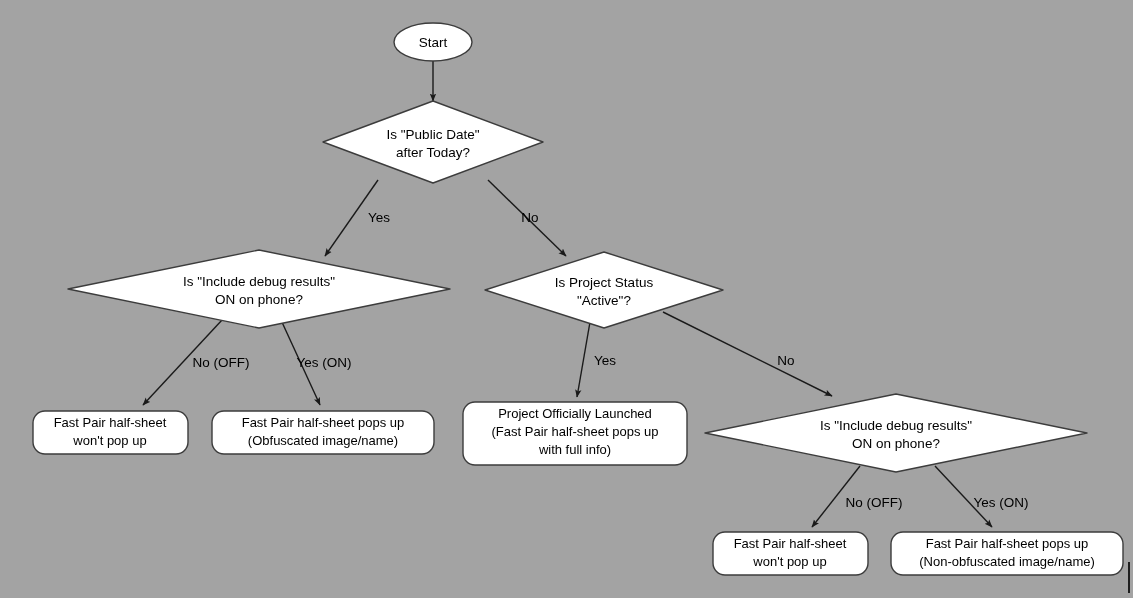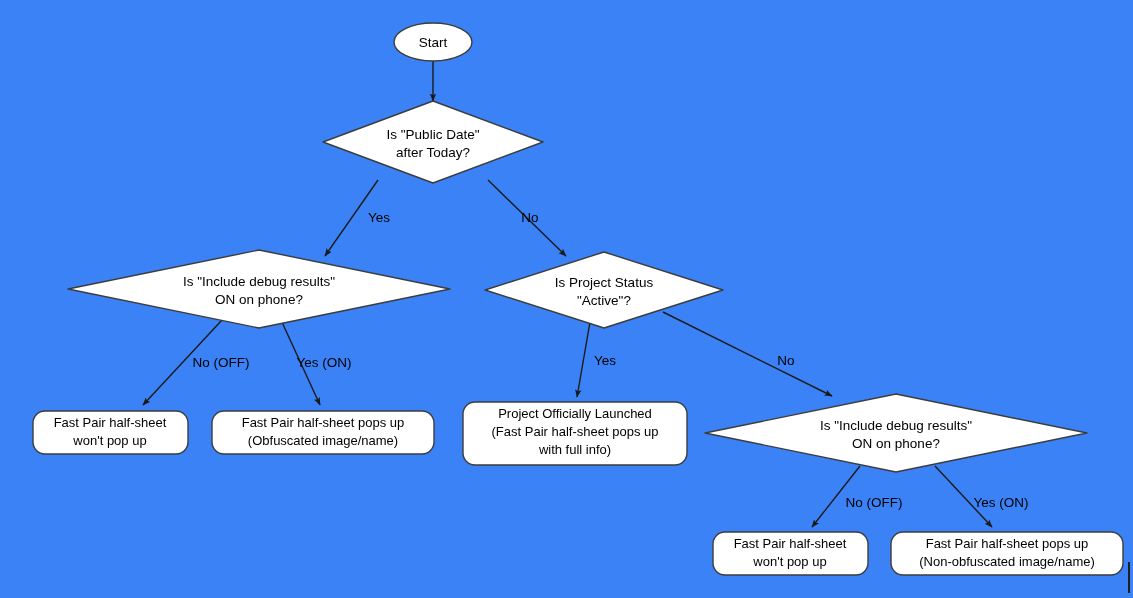--- a/index.html
+++ b/index.html
@@ -10,21 +10,21 @@
   body {
     width: 1133px;
     height: 598px;
     overflow: hidden;
     font-family: "Liberation Sans", sans-serif;
   }
   #chart-root {
     position: relative;
     width: 1133px;
     height: 598px;
-    background: #3b82f6;
+    background: #a3a3a3;
   }
   svg#flow {
     display: block;
     width: 1133px;
     height: 598px;
   }
   .shape-stroke {
     fill: #ffffff;
     stroke: #3c3c3c;
     stroke-width: 1.4;

